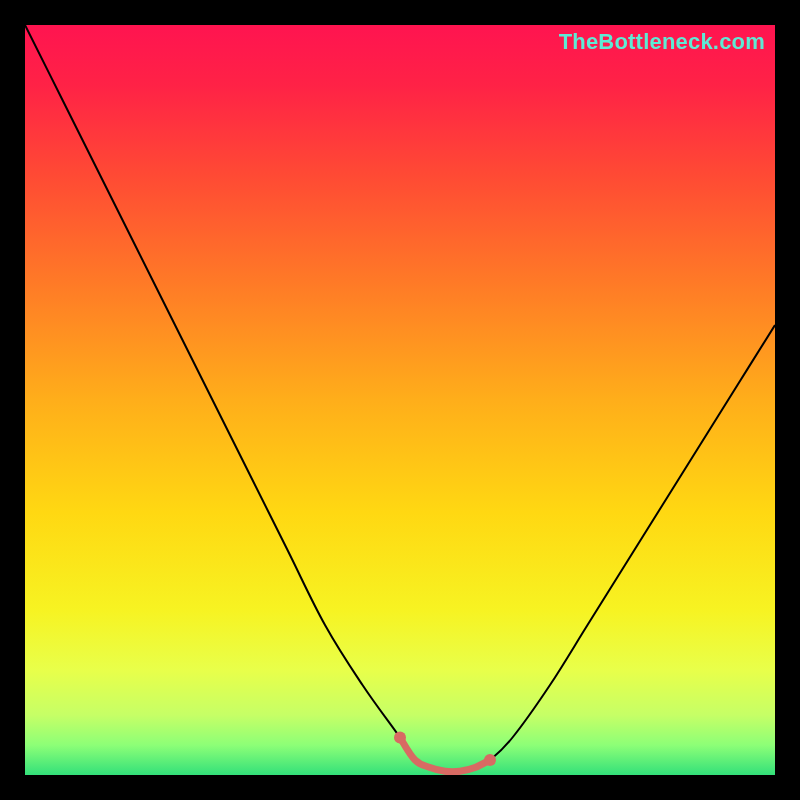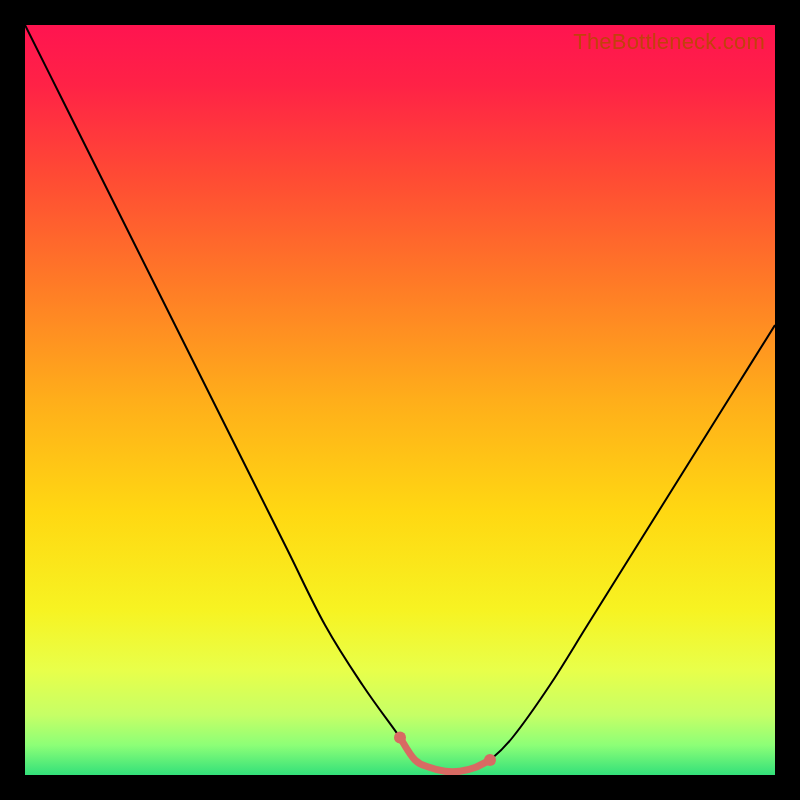--- a/index.html
+++ b/index.html
@@ -29,23 +29,23 @@
     position: absolute;
     left: 0;
     top: 0;
     width: 750px;
     height: 750px;
   }
   .watermark {
     position: absolute;
     top: 4px;
     right: 10px;
-    color: #c2410c;
+    color: #5eead4;
     font-size: 22px;
-    font-weight: 400;
+    font-weight: 700;
     letter-spacing: 0.2px;
     user-select: none;
     margin-left: 20px;
   }
   svg.curves {
     position: absolute;
     left: 0;
     top: 0;
   }
   .curve-main {

